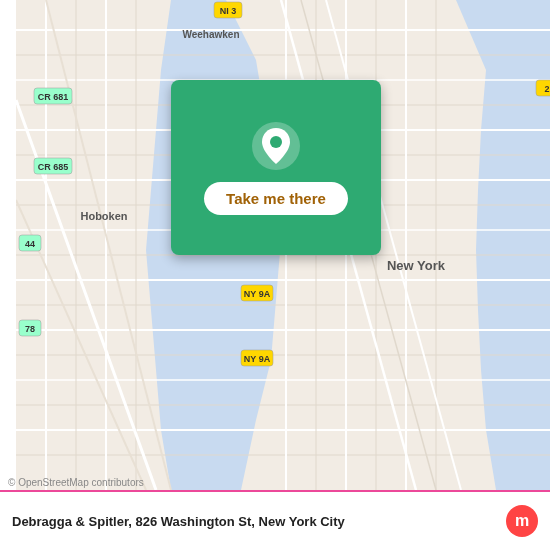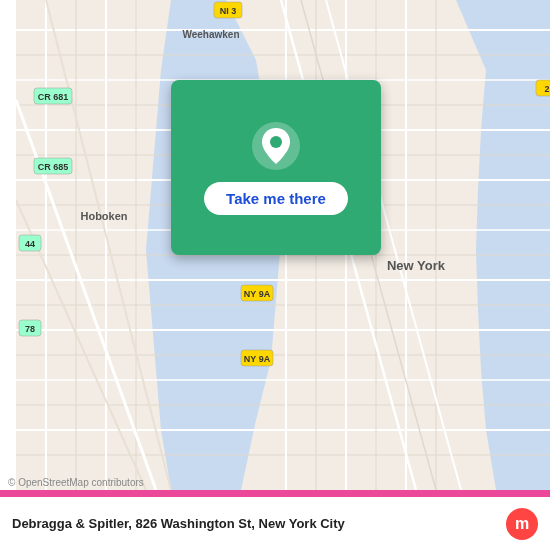--- a/index.html
+++ b/index.html
@@ -48,36 +48,36 @@
     #pin-icon-wrapper {
       width: 52px;
       height: 52px;
       display: flex;
       align-items: center;
       justify-content: center;
     }
 
     #take-me-btn {
       background: white;
-      color: #1d4ed8;
+      color: #a16207;
       border: none;
       border-radius: 20px;
       padding: 8px 22px;
       font-size: 15px;
       font-weight: 600;
       cursor: pointer;
       white-space: nowrap;
     }
 
     
     #bottom-bar {
       width: 550px;
       height: 60px;
       background: white;
-      border-top: 7px solid #ec4899;
+      border-top: 2px solid #ec4899;
       display: flex;
       align-items: center;
       justify-content: space-between;
       padding: 0 12px;
     }
 
     #address-section {
       display: flex;
       flex-direction: column;
       gap: 2px;

